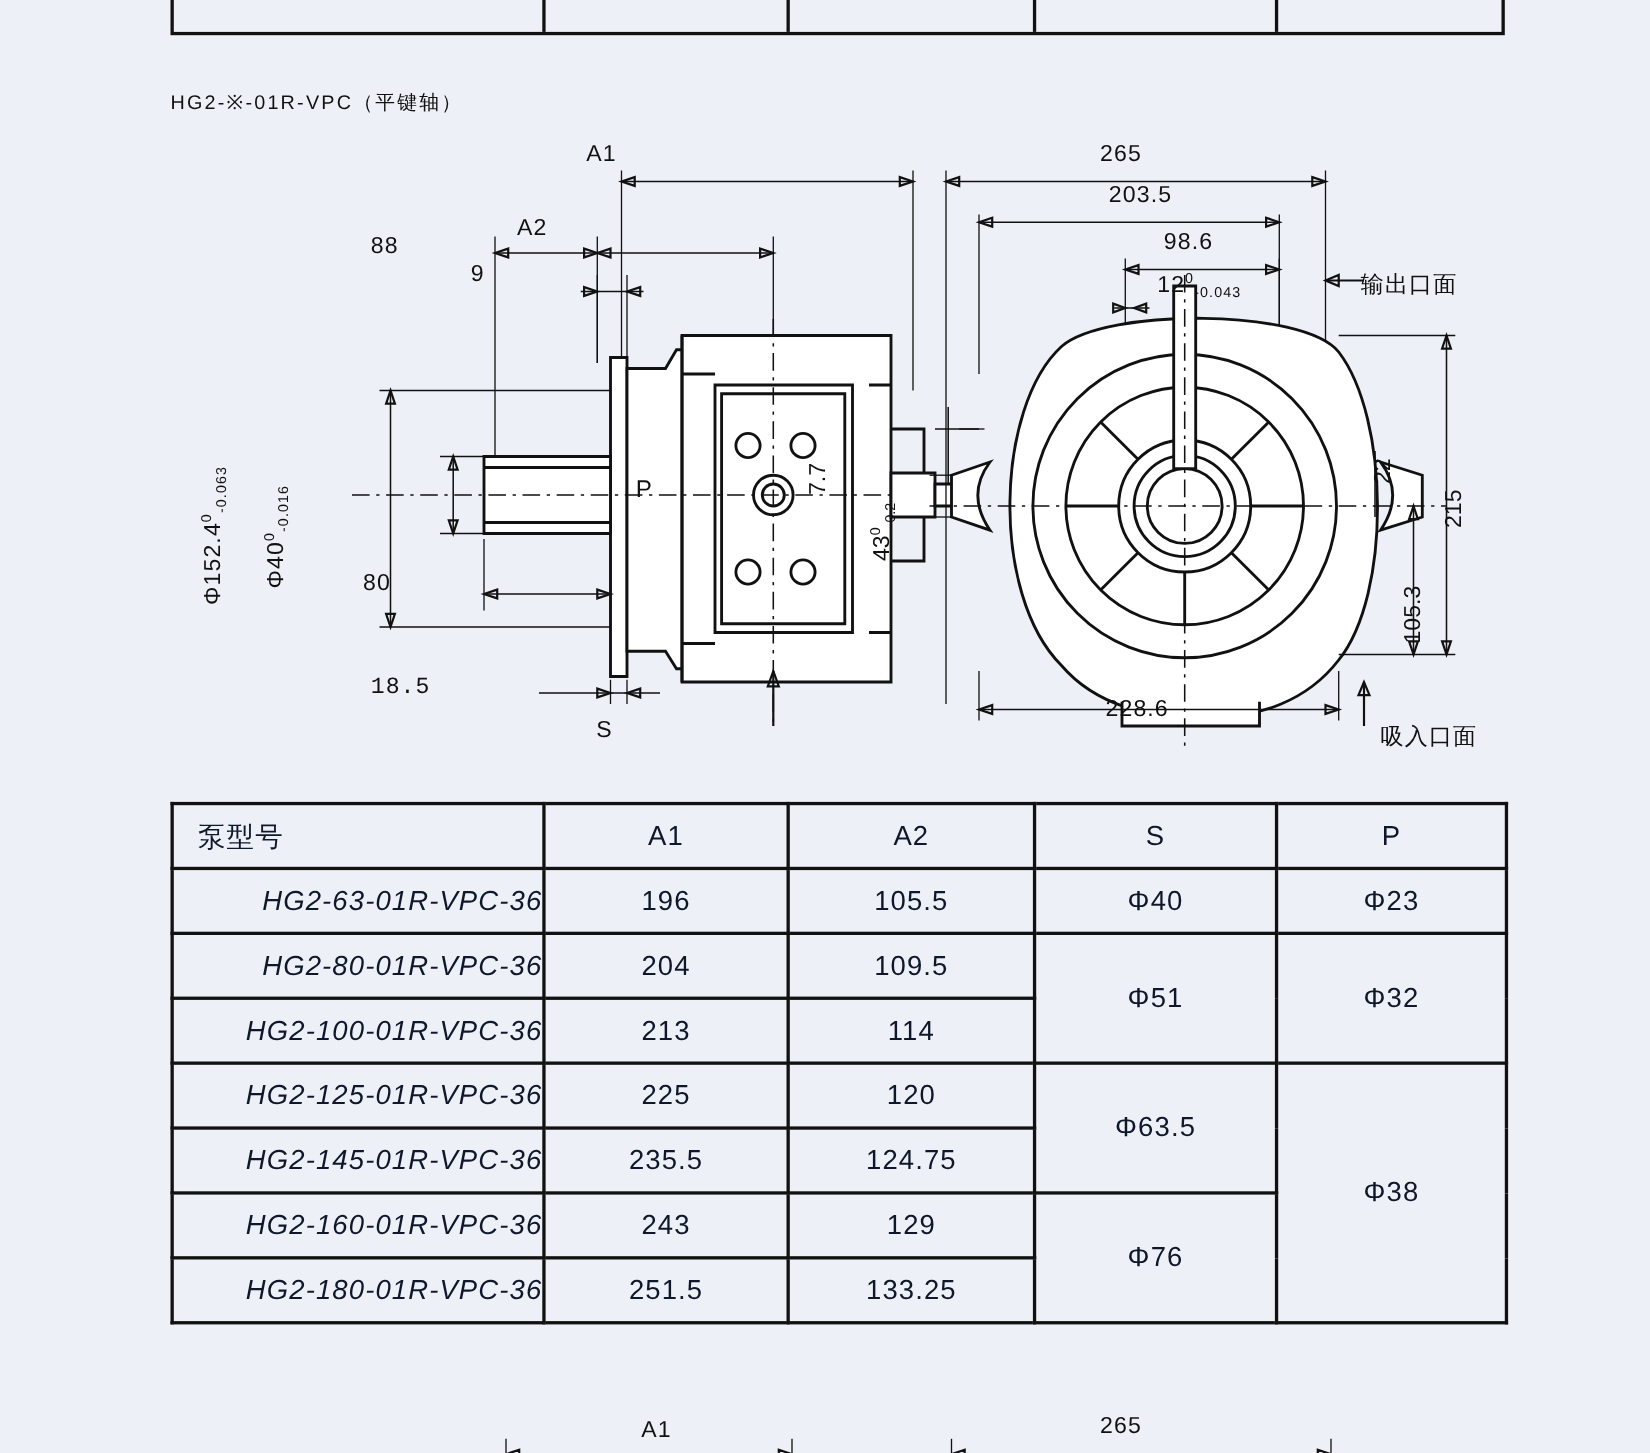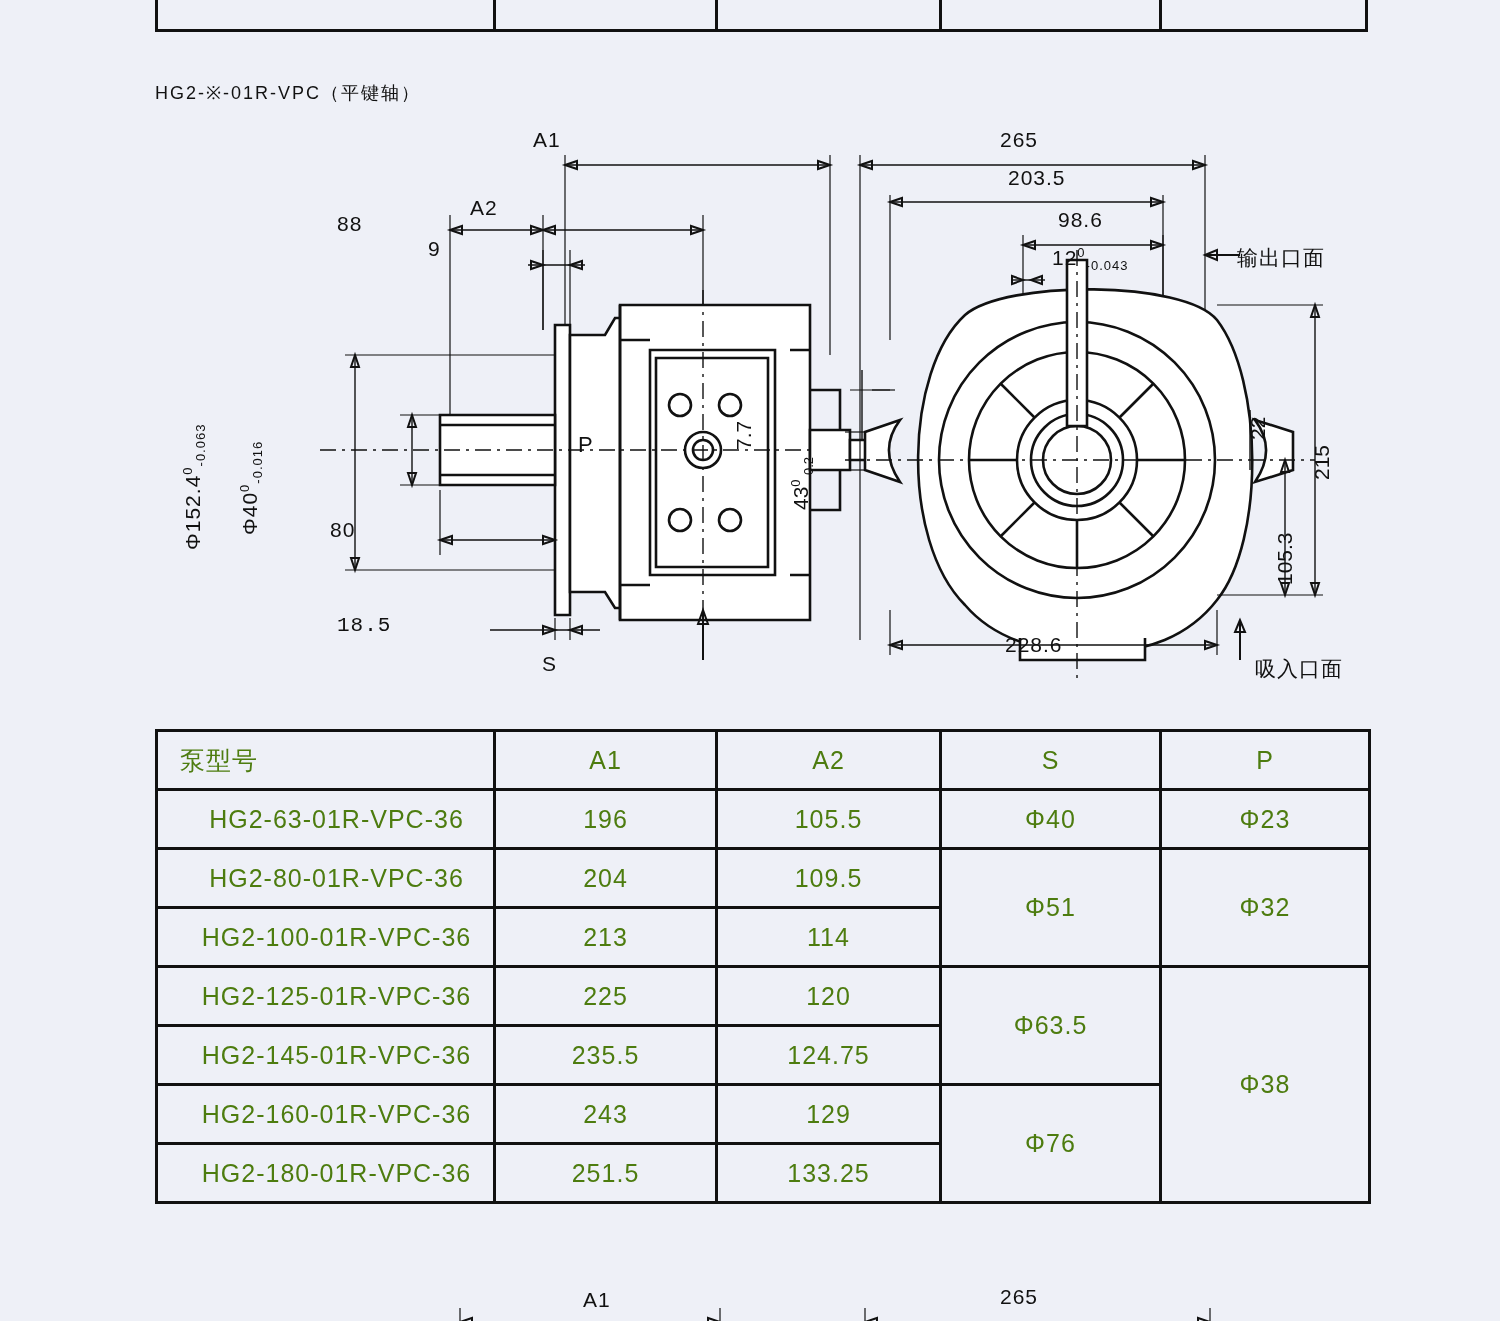--- a/index.html
+++ b/index.html
@@ -19,23 +19,23 @@
 
   
   .toptable{position:absolute;left:155px;top:-30px;width:1213px;height:62px;border:3px solid #111;box-sizing:border-box;}
   .toptable .c{position:absolute;top:0;bottom:0;border-left:3px solid #111;}
 
   
   table.spec{position:absolute;left:155px;top:729px;width:1213px;border-collapse:collapse;table-layout:fixed;}
   table.spec td,table.spec th{
      border:3px solid #111;
      font-size:25px;font-weight:normal;letter-spacing:1px;
-     text-align:center;height:56px;padding:0;color:#4d7c0f;
+     text-align:center;height:56px;padding:0;color:#0f172a;
   }
-  table.spec td.model{text-align:center;padding-left:22px;}
+  table.spec td.model{text-align:right;padding-left:22px;font-style:italic;}
   .col1{width:338px;} .col2{width:222px;} .col3{width:224px;} .col4{width:220px;} .col5{width:209px;}
 
   
   svg{position:absolute;left:0;top:0;overflow:visible;}
   .ln{stroke:#111;stroke-width:2;fill:none;}
   .ln-th{stroke:#111;stroke-width:2.6;fill:none;}
   .ln-thin{stroke:#111;stroke-width:1.4;fill:none;}
   .dash{stroke:#111;stroke-width:1.4;fill:none;stroke-dasharray:16 6 3 6;}
   .ext{stroke:#111;stroke-width:1.2;fill:none;}
   .fillw{fill:#ffffff;}

